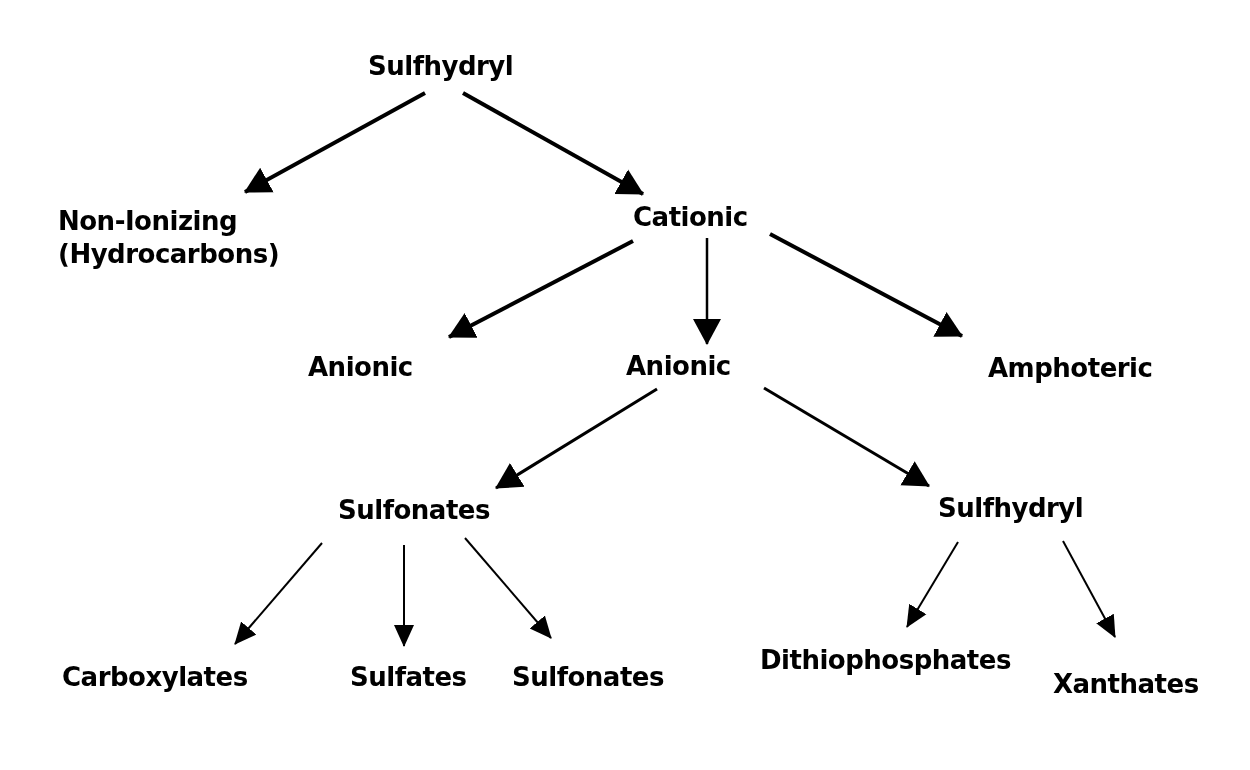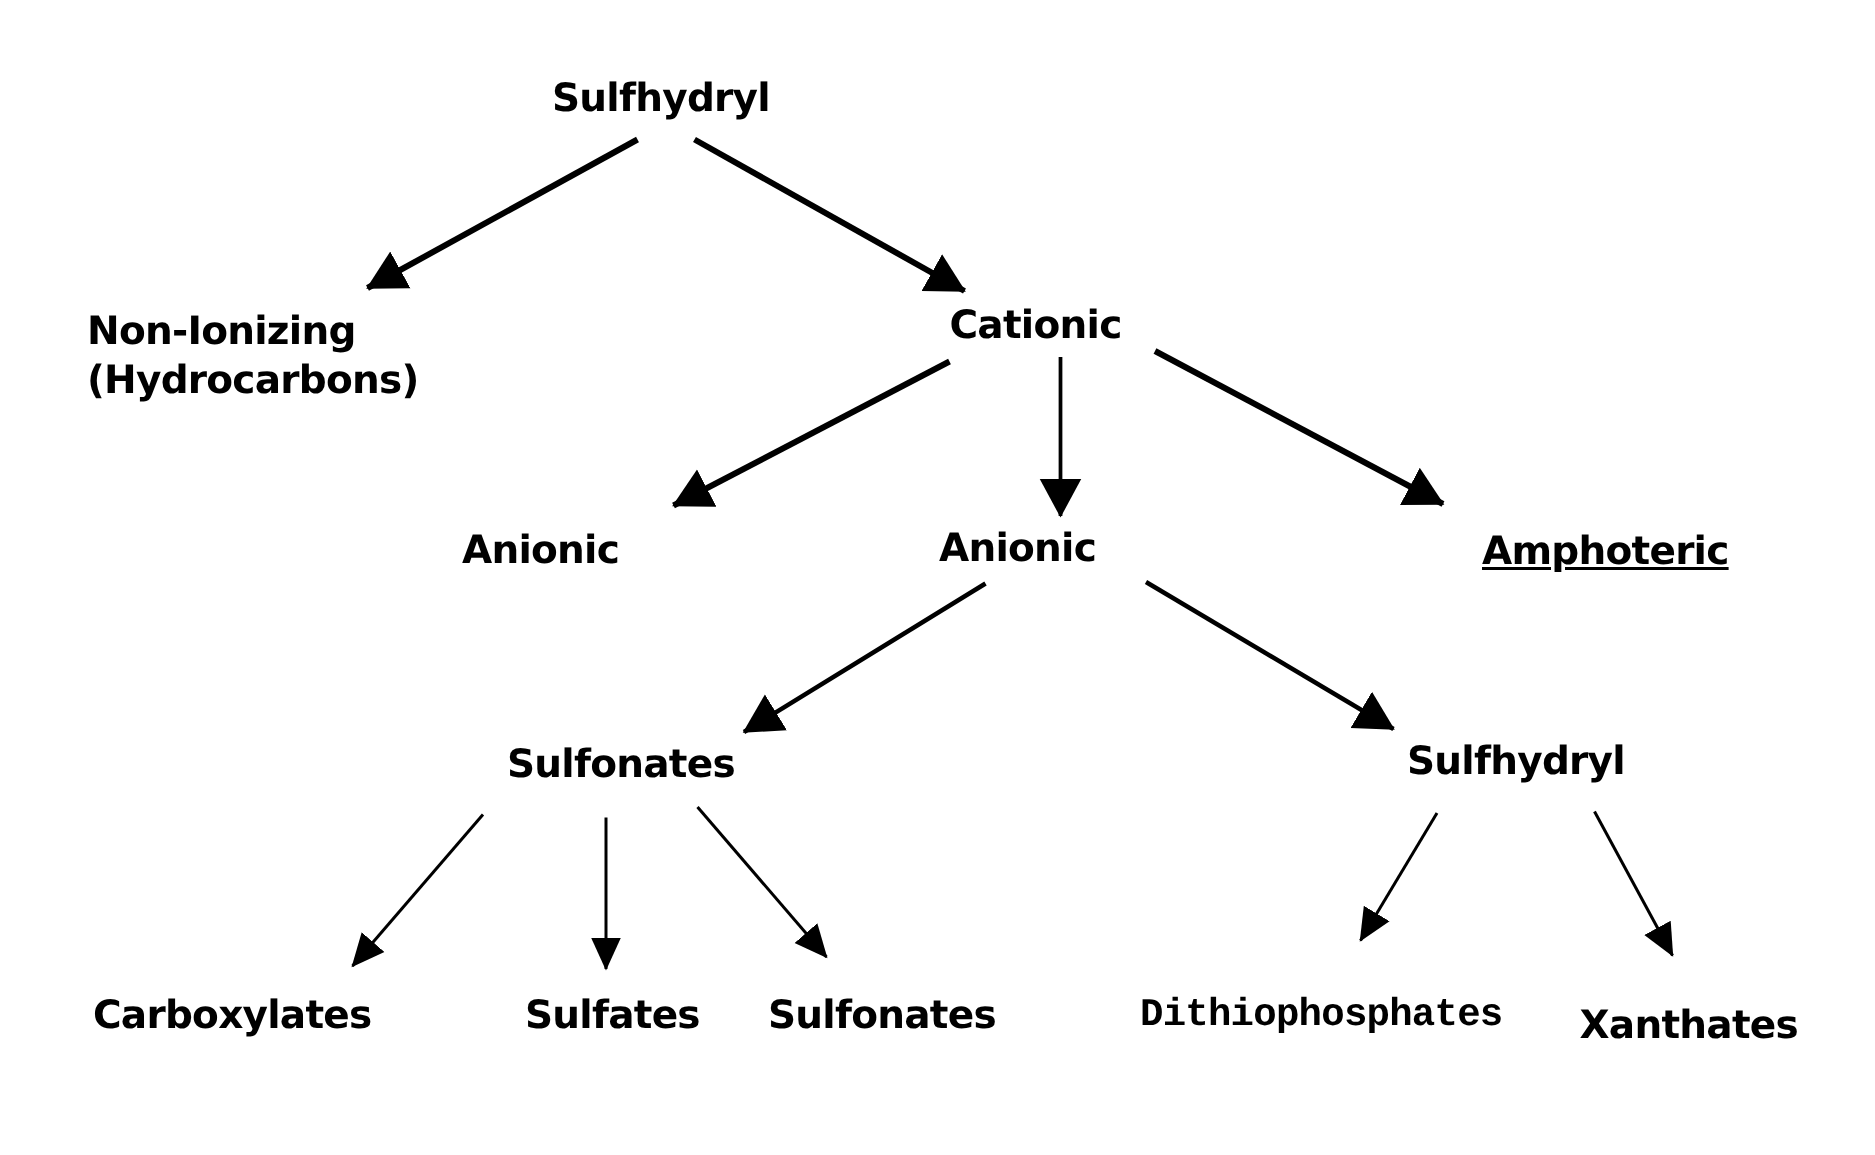--- a/index.html
+++ b/index.html
@@ -75,29 +75,29 @@
     <div>Non-Ionizing</div>
     <div>(Hydrocarbons)</div>
   </div>
 
   <div class="node" style="left:633px; top:201px;">Cationic</div>
 
   <div class="node" style="left:308px; top:351px;">Anionic</div>
 
   <div class="node" style="left:626px; top:350px;">Anionic</div>
 
-  <div class="node" style="left:988px; top:352px;text-decoration:underline;">Amphoteric</div>
+  <div class="node" style="left:988px; top:352px;">Amphoteric</div>
 
   <div class="node" style="left:338px; top:494px;">Sulfonates</div>
 
   <div class="node" style="left:62px; top:661px;">Carboxylates</div>
 
   <div class="node" style="left:938px; top:492px;">Sulfhydryl</div>
 
   <div class="node" style="left:350px; top:661px;">Sulfates</div>
 
   <div class="node" style="left:512px; top:661px;">Sulfonates</div>
 
-  <div class="node" style="left:760px; top:660px;font-family:Liberation Mono, monospace;">Dithiophosphates</div>
+  <div class="node" style="left:760px; top:644px;">Dithiophosphates</div>
 
   <div class="node" style="left:1053px; top:668px;">Xanthates</div>
 
 </div>
 
 </body></html>

